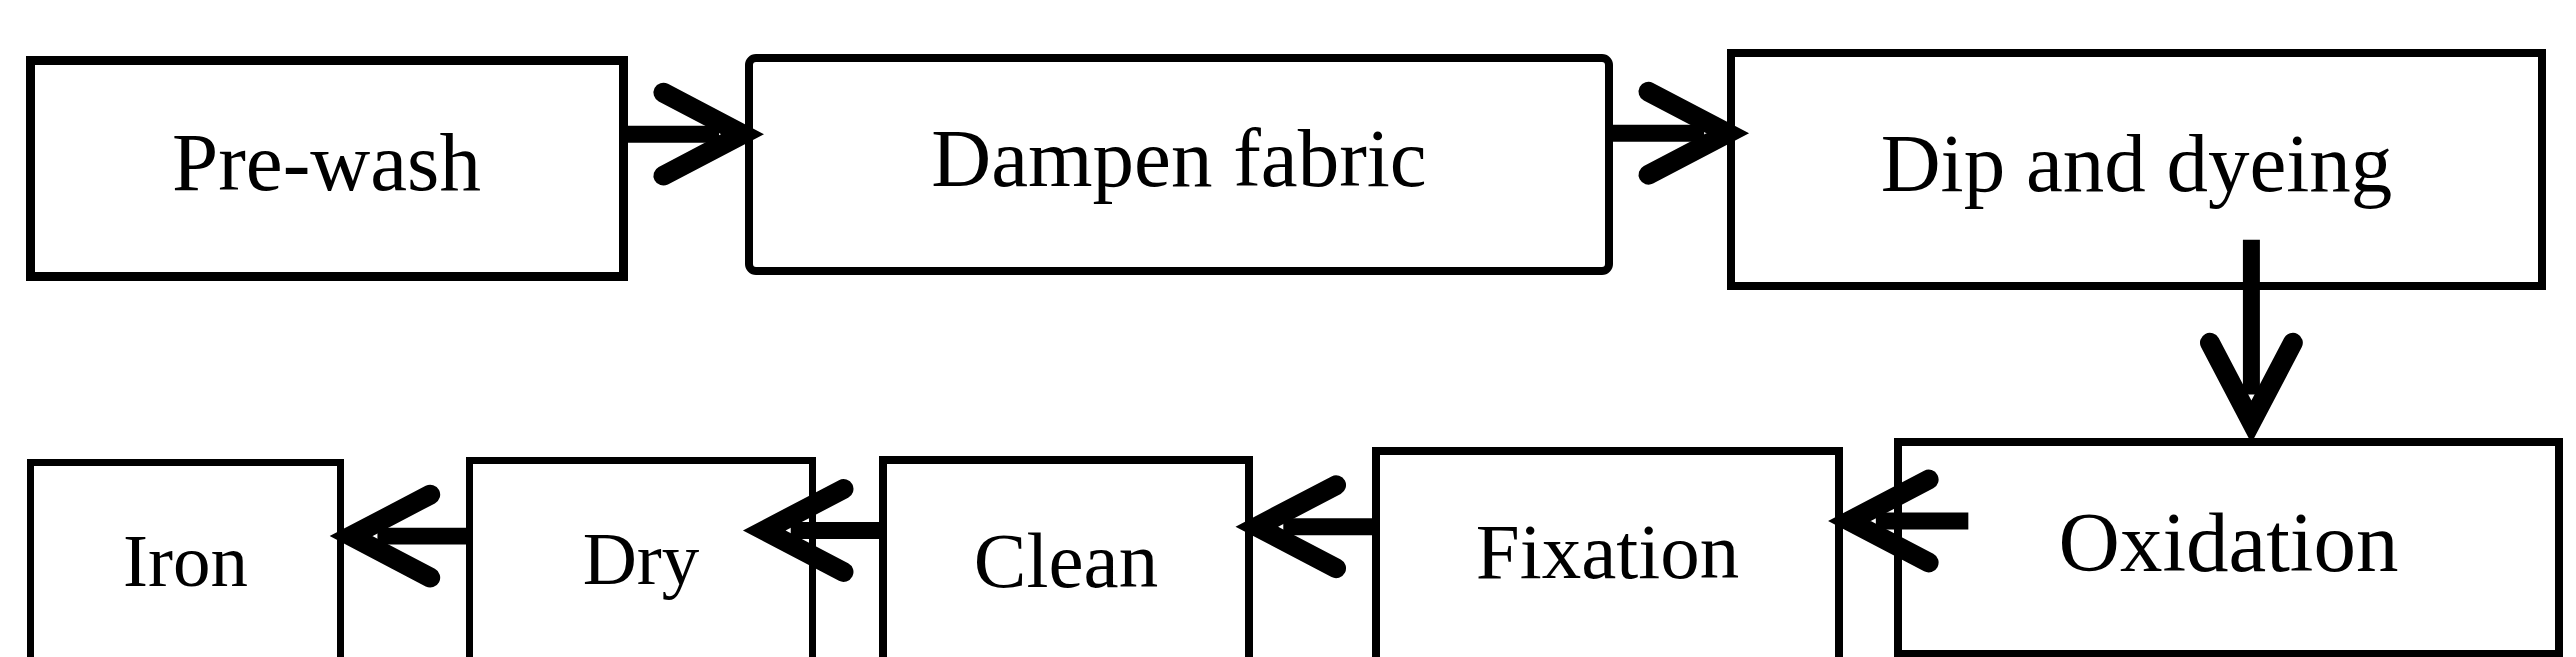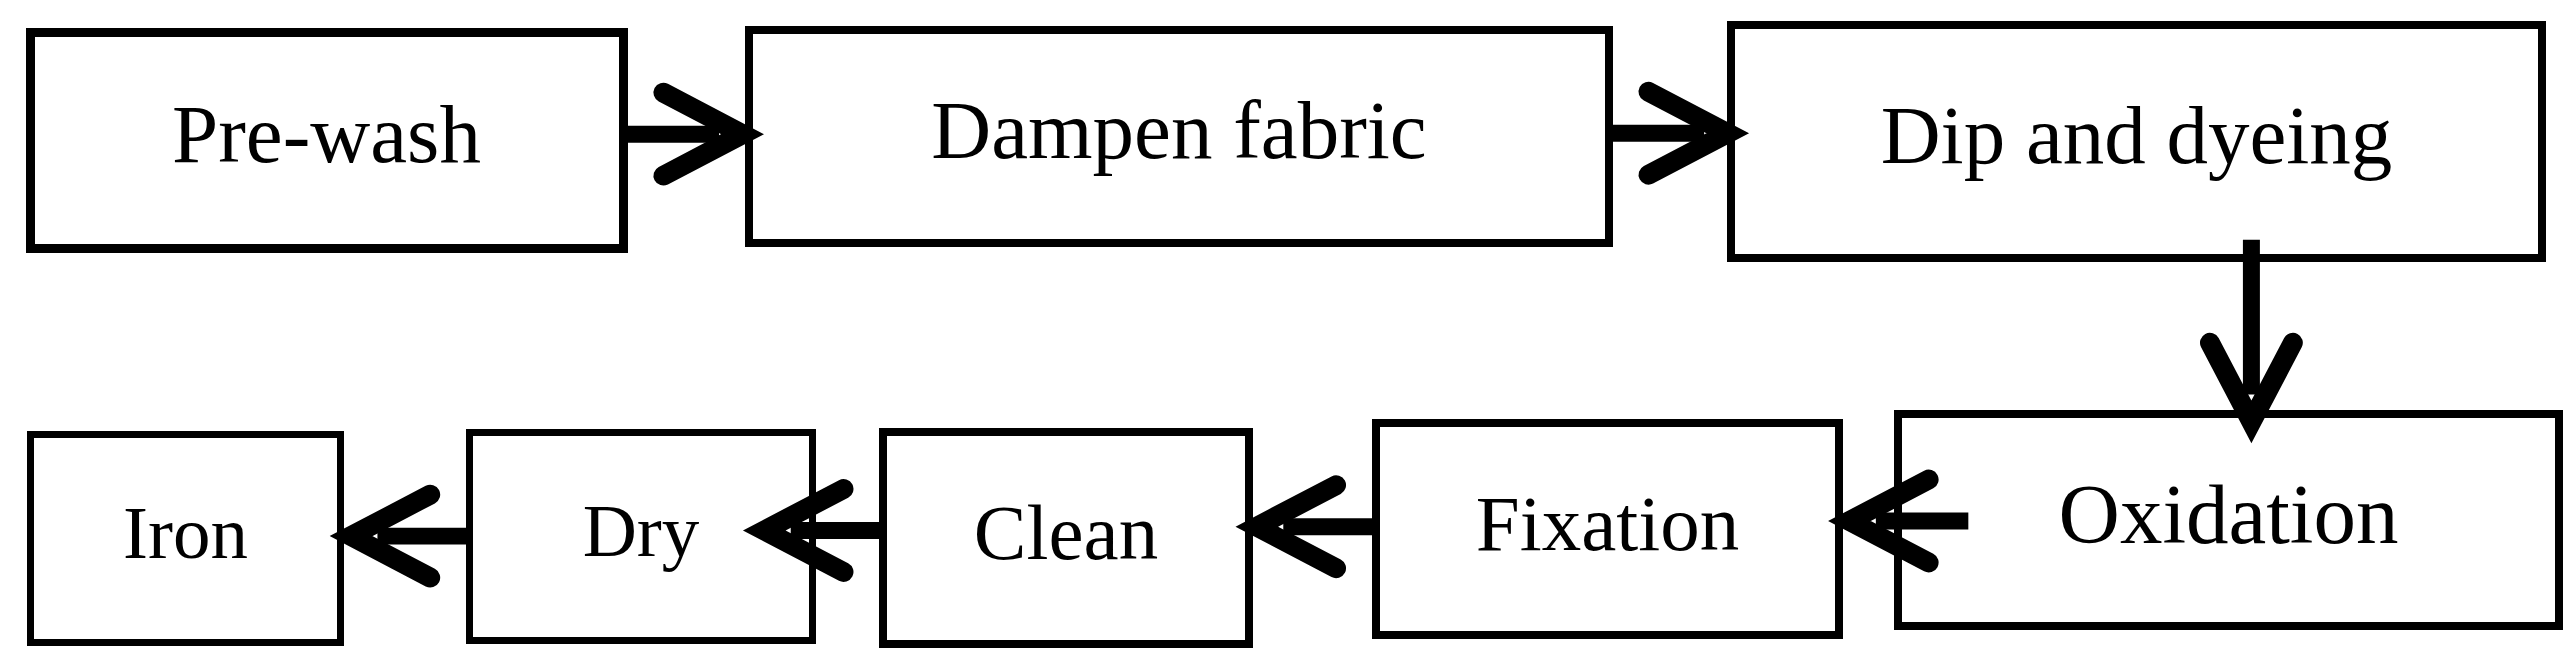--- a/index.html
+++ b/index.html
@@ -20,26 +20,27 @@
     position: absolute;
     box-sizing: border-box;
     background: #ffffff;
     border: 8.5px solid #000000;
     display: flex;
     align-items: center;
     justify-content: center;
     padding-bottom: 11.3px;
     line-height: 1;
     white-space: nowrap;
+    margin-top: 28px;
   }
   .label { display: inline-block; }
 
   
   .n-prewash   { left: 25.5px;   top: 28px;  width: 602px; height: 225px; border-width: 9.4px; }
-  .n-dampen    { left: 745px;  top: 25.5px;  width: 868px; height: 221px; }
+  .n-dampen    { left: 745px;  top: 25.5px;  width: 868px; height: 221px; border-radius: 11px; }
   .n-dip       { left: 1727px; top: 21px;  width: 819px; height: 241px; }
   
   .n-oxidation { left: 1894px; top: 410px; width: 669px; height: 220px; }
   .n-fixation  { left: 1372px; top: 419px; width: 471px; height: 220px; }
   .n-clean     { left: 879px;  top: 428px; width: 374px; height: 220px; }
   .n-dry       { left: 466px;  top: 429px; width: 350px; height: 215px; border-width: 7.5px; }
   .n-iron      { left: 27px;   top: 431px; width: 317px; height: 215px; border-width: 7.5px; font-family: Liberation Serif, serif; }
 
   .fs-l  { font-size: 83px; }
   .fs-xl { font-size: 85px; }

